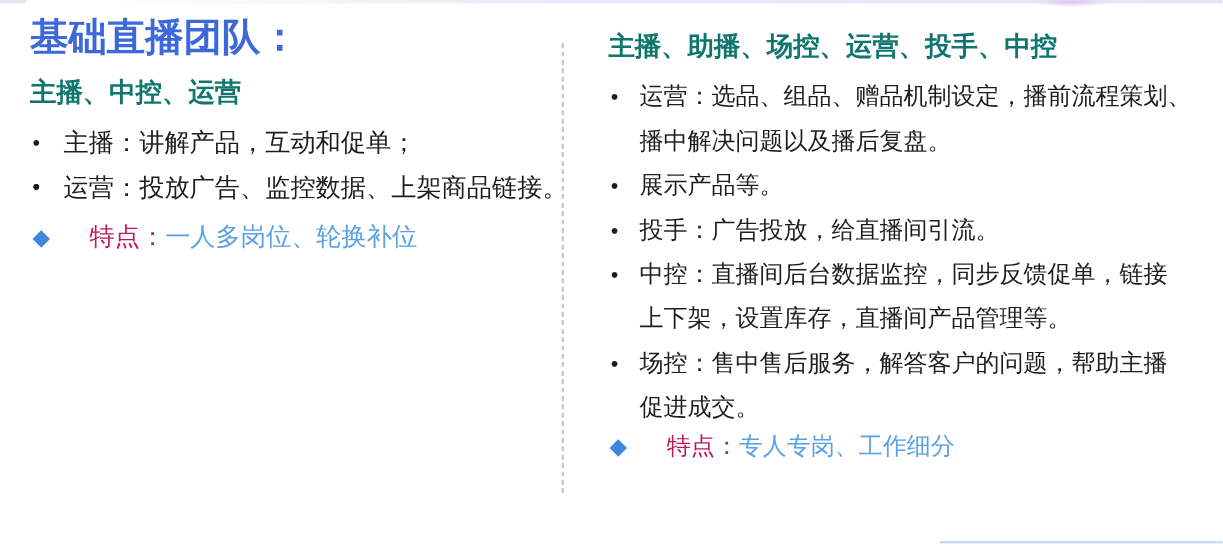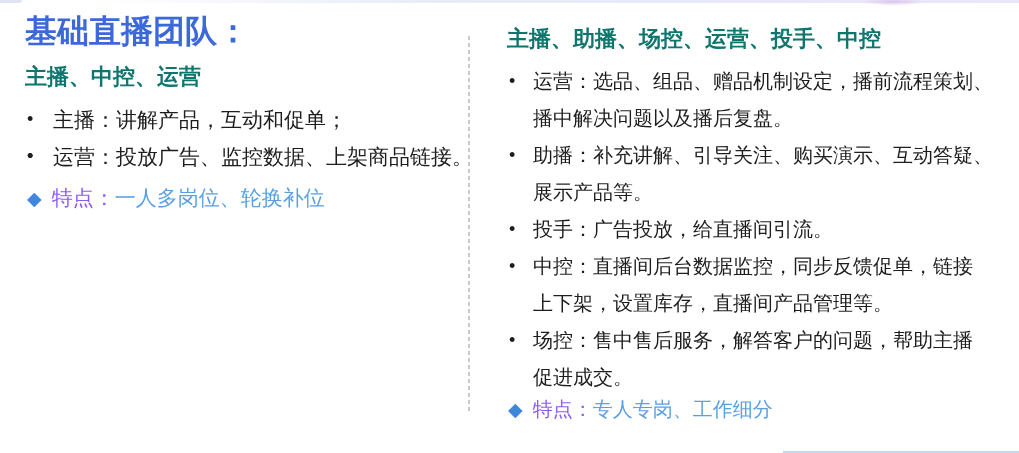--- a/index.html
+++ b/index.html
@@ -52,21 +52,21 @@
   .col-right li.bullet-item { padding-left: 26px; font-size: 20px; line-height: 37px; }
   .dot {
     position: absolute; left: 2px; top: 0; color: #1d1d1f;
     font-size: 18px;
   }
   .bullet-line { white-space: nowrap; }
   .feature { white-space: nowrap; }
   .col-left  .feature { margin-top: 8px;  padding-left: 2px; font-size: 21px; line-height: 30px; }
   .col-right .feature { margin-top: -1px; padding-left: 1px; font-size: 20px; line-height: 28px; }
   .diamond-icon { color: #3f87dc; font-size: 19px; margin-right: 10px; }
-  .feature-label { color: #8b5cf6; }
+  .feature-label { color: #be185d; margin-left: 23px; }
   .feature-value { color: #5aa0e4; text-align: right; }
 </style>
 </head>
 <body>
 
 <div class="page">
 
   <div class="top-chip"></div>
   <div class="top-strip"></div>
   <div class="top-smudge"></div>
@@ -98,21 +98,20 @@
   <div class="col col-right">
     <h2 class="subtitle">主播、助播、场控、运营、投手、中控</h2>
     <ul class="bullets">
       <li class="bullet-item">
         <span class="dot">•</span>
         <div class="bullet-line">运营：选品、组品、赠品机制设定，播前流程策划、</div>
         <div class="bullet-line">播中解决问题以及播后复盘。</div>
       </li>
       <li class="bullet-item">
         <span class="dot">•</span>
-        <div class="bullet-line">助播：补充讲解、引导关注、购买演示、互动答疑、</div>
         <div class="bullet-line">展示产品等。</div>
       </li>
       <li class="bullet-item">
         <span class="dot">•</span>
         <div class="bullet-line">投手：广告投放，给直播间引流。</div>
       </li>
       <li class="bullet-item">
         <span class="dot">•</span>
         <div class="bullet-line">中控：直播间后台数据监控，同步反馈促单，链接</div>
         <div class="bullet-line">上下架，设置库存，直播间产品管理等。</div>

